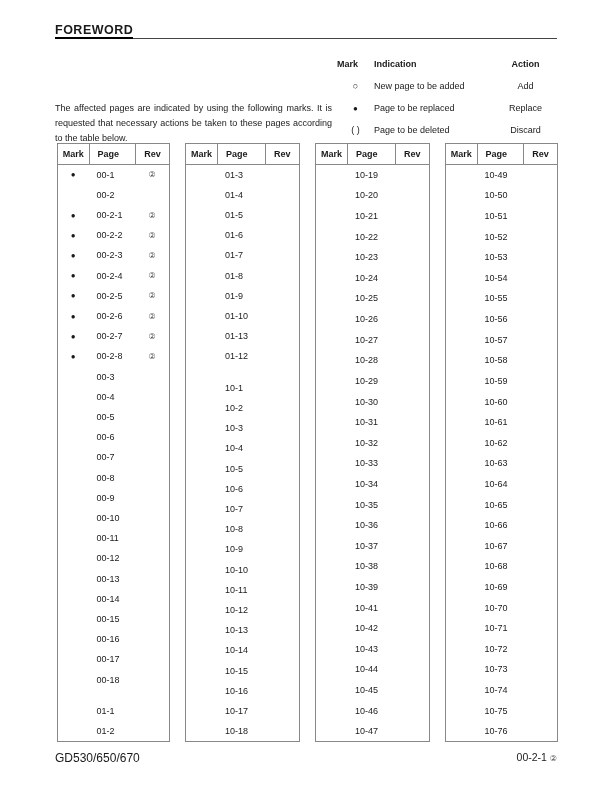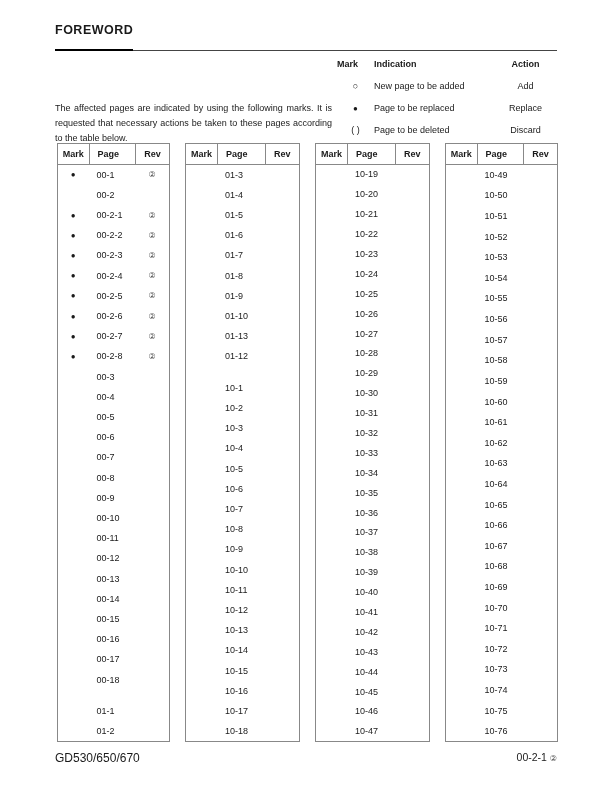--- a/index.html
+++ b/index.html
@@ -12,21 +12,21 @@
     overflow: hidden;
   }
   
   .title-block {
     position: absolute; left: 55px; top: 20px; width: 502px;
     border-bottom: 1px solid #444;
   }
   .title-block h1 {
     display: inline-block;
     font-size: 12.5px; font-weight: bold; letter-spacing: 0.5px;
-    padding-bottom: 12px; margin-bottom: -1px;
+    padding-bottom: 0; margin-bottom: -1px;
     border-bottom: 2px solid #000;
   }
   
   .intro {
     position: absolute; left: 55px; top: 54px; width: 277px;
     font-size: 9px; line-height: 15px; text-align: justify; margin-top: 47px;
   }
   
   .legend {
     position: absolute; left: 337px; top: 53px; width: 222px;
@@ -525,25 +525,20 @@
           <span class="cell c-page">10-38</span>
           <span class="cell c-rev"></span>
         </div>
         <div class="trow">
           <span class="cell c-mark"></span>
           <span class="cell c-page">10-39</span>
           <span class="cell c-rev"></span>
         </div>
         <div class="trow">
           <span class="cell c-mark"></span>
-          <span class="cell c-page">10-40</span>
-          <span class="cell c-rev"></span>
-        </div>
-        <div class="trow">
-          <span class="cell c-mark"></span>
           <span class="cell c-page">10-41</span>
           <span class="cell c-rev"></span>
         </div>
         <div class="trow">
           <span class="cell c-mark"></span>
           <span class="cell c-page">10-42</span>
           <span class="cell c-rev"></span>
         </div>
         <div class="trow">
           <span class="cell c-mark"></span>

